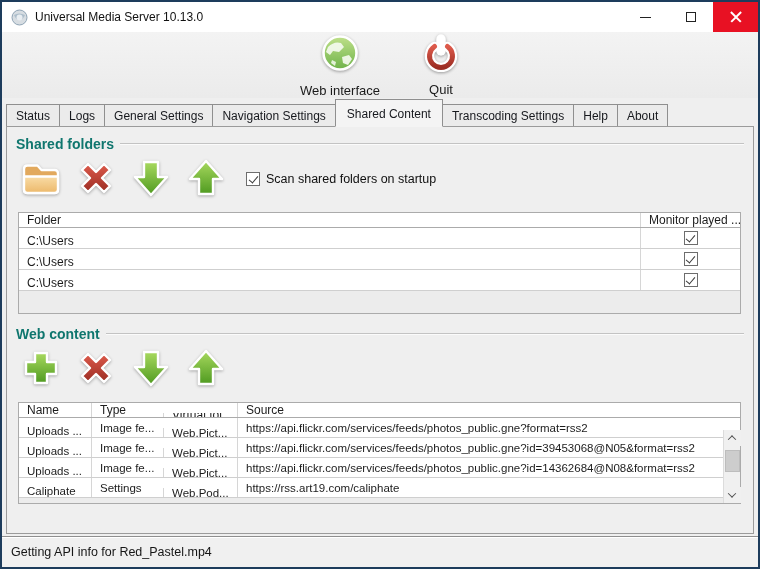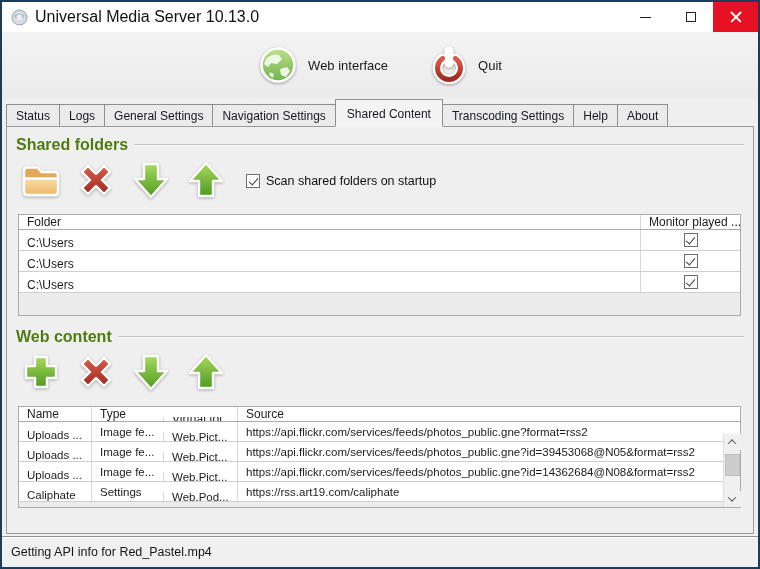--- a/index.html
+++ b/index.html
@@ -13,21 +13,21 @@
     background:#efefef;
     overflow:hidden;
   }
 
   
   .titlebar{
     height:30px; background:#ffffff; display:flex; align-items:center;
     flex:0 0 auto;
   }
   .app-icon{ width:17px; height:17px; margin:0 7px 0 9px; flex:0 0 auto; }
-  .title-text{ font-size:16px; color:#111; flex:1 1 auto; white-space:nowrap; }
+  .title-text{ font-size:12px; color:#111; flex:1 1 auto; white-space:nowrap; }
   .caption-btn{
     width:45px; height:30px; display:flex; align-items:center; justify-content:center;
     background:transparent; border:none; cursor:default;
   }
   .glyph-min{ width:11px; height:1px; background:#222; display:block; }
   .glyph-max{ width:10px; height:10px; border:1px solid #222; display:block; }
   .caption-close{ background:#e81123; }
   .glyph-close{ position:relative; width:12px; height:12px; display:block; }
   .glyph-close::before,.glyph-close::after{
     content:""; position:absolute; left:-1px; top:5px; width:14px; height:1.5px; background:#fff;
@@ -35,21 +35,21 @@
   .glyph-close::before{ transform:rotate(45deg); }
   .glyph-close::after{ transform:rotate(-45deg); }
 
   
   .toolbar{
     height:66px; flex:0 0 auto; background:linear-gradient(#f3f3f3,#ebebeb);
     display:flex; align-items:center; justify-content:center; gap:42px;
   }
   .tool-btn{
     display:flex; align-items:center; gap:10px; border:none; background:transparent;
-    font-family:"Liberation Sans",sans-serif; font-size:13px; color:#1a1a1a; cursor:default;
+    font-family:"Liberation Sans",sans-serif; font-size:13px; color:#1a1a1a; cursor:default;flex-direction:column;
   }
   .tool-btn svg{ filter:drop-shadow(0 1px 1.5px rgba(0,0,0,.35)); }
 
   
   .tabs-row{
     display:flex; align-items:flex-end; padding:0 0 0 4px; height:28px; flex:0 0 auto;
     position:relative; z-index:2;
   }
   .tab{
     background:#ebebeb; border:1px solid #8f8f8f; border-bottom:none;
@@ -61,21 +61,21 @@
     margin-bottom:-1px; border-bottom:1px solid #f4f4f4;
   }
 
   
   .tab-panel{
     flex:1 1 auto; margin:0 4px 2px 4px; border:1px solid #9b9b9b; background:#efefef;
     padding:6px 9px 0 9px; position:relative; z-index:1; overflow:hidden;
   }
 
   .group-title{ display:flex; align-items:center; margin:3px 0 4px 0; }
-  .group-title .gt-label{ font-size:16px; font-weight:bold; color:#4d7c0f; white-space:nowrap; }
+  .group-title .gt-label{ font-size:14px; font-weight:bold; color:#0f766e; white-space:nowrap; }
   .gt-line{ flex:1 1 auto; height:2px; margin-left:6px;
     border-top:1px solid #c3c3c3; border-bottom:1px solid #fbfbfb; }
 
   .icon-row{ display:flex; align-items:center; gap:9px; margin:4px 0 10px 2px; }
   .big-icon-btn{ border:none; background:transparent; padding:0; width:46px; height:46px; cursor:default; }
   .big-icon-btn svg{ filter:drop-shadow(0 1.5px 1.5px rgba(0,0,0,.3)); }
 
   .checkbox-wrap{ display:flex; align-items:center; gap:6px; margin-left:8px; cursor:default; }
   .cb{
     width:14px; height:14px; background:#fff; border:1px solid #6d6d6d; position:relative;

